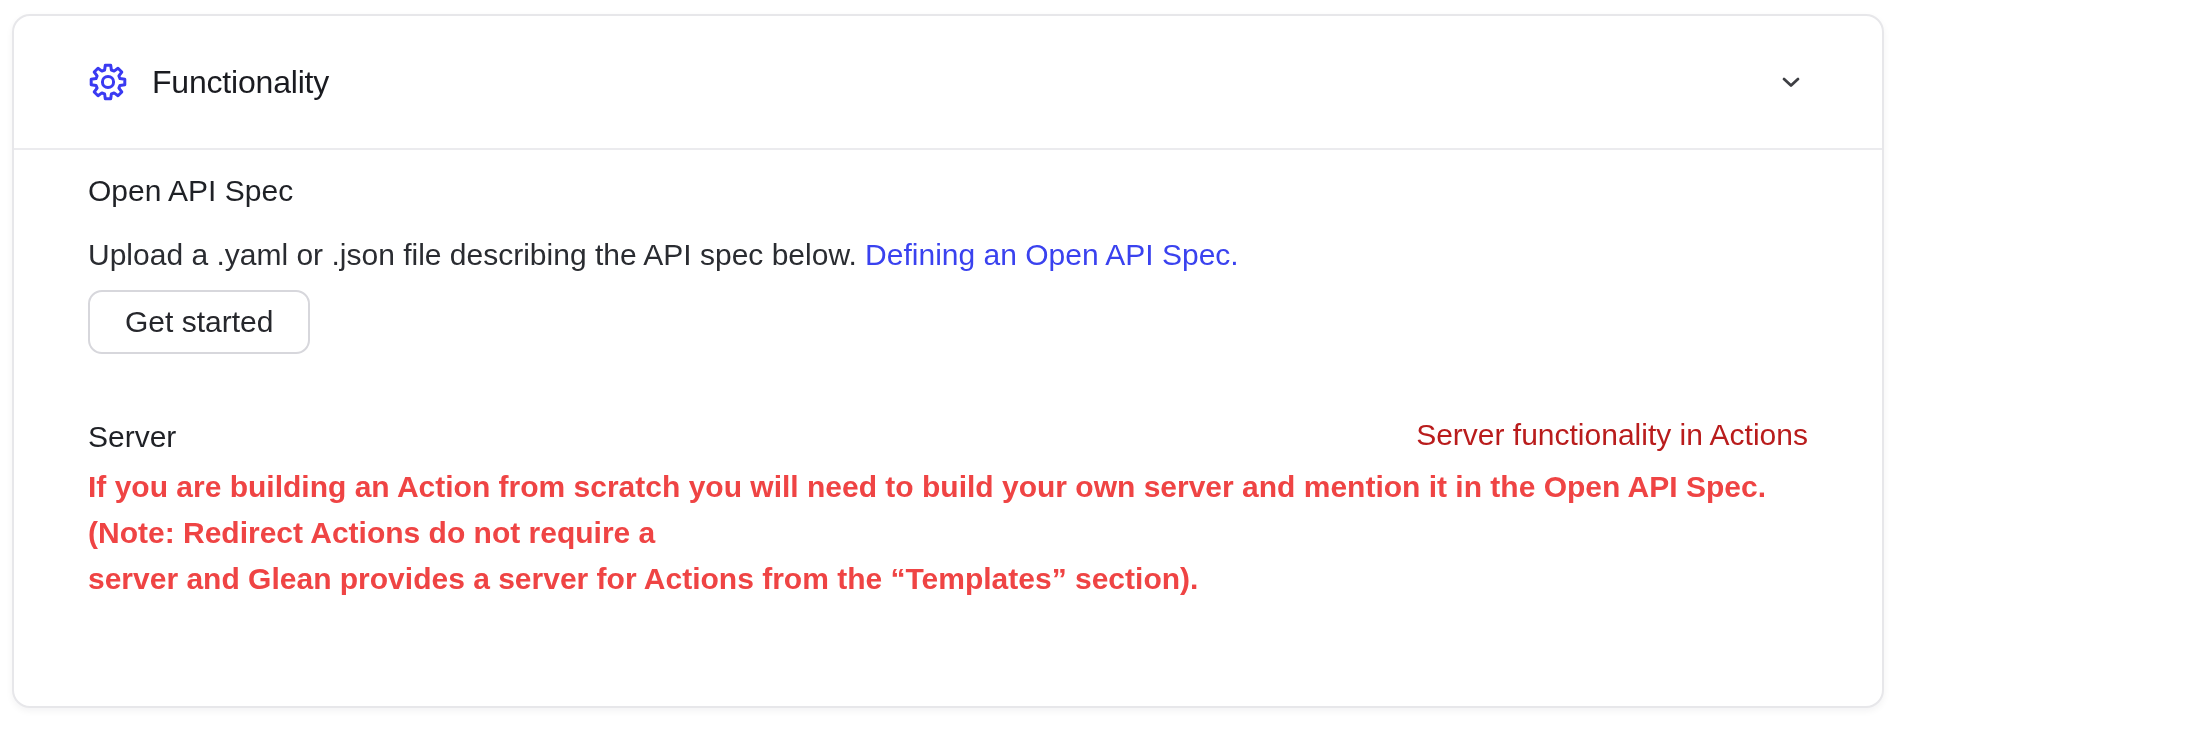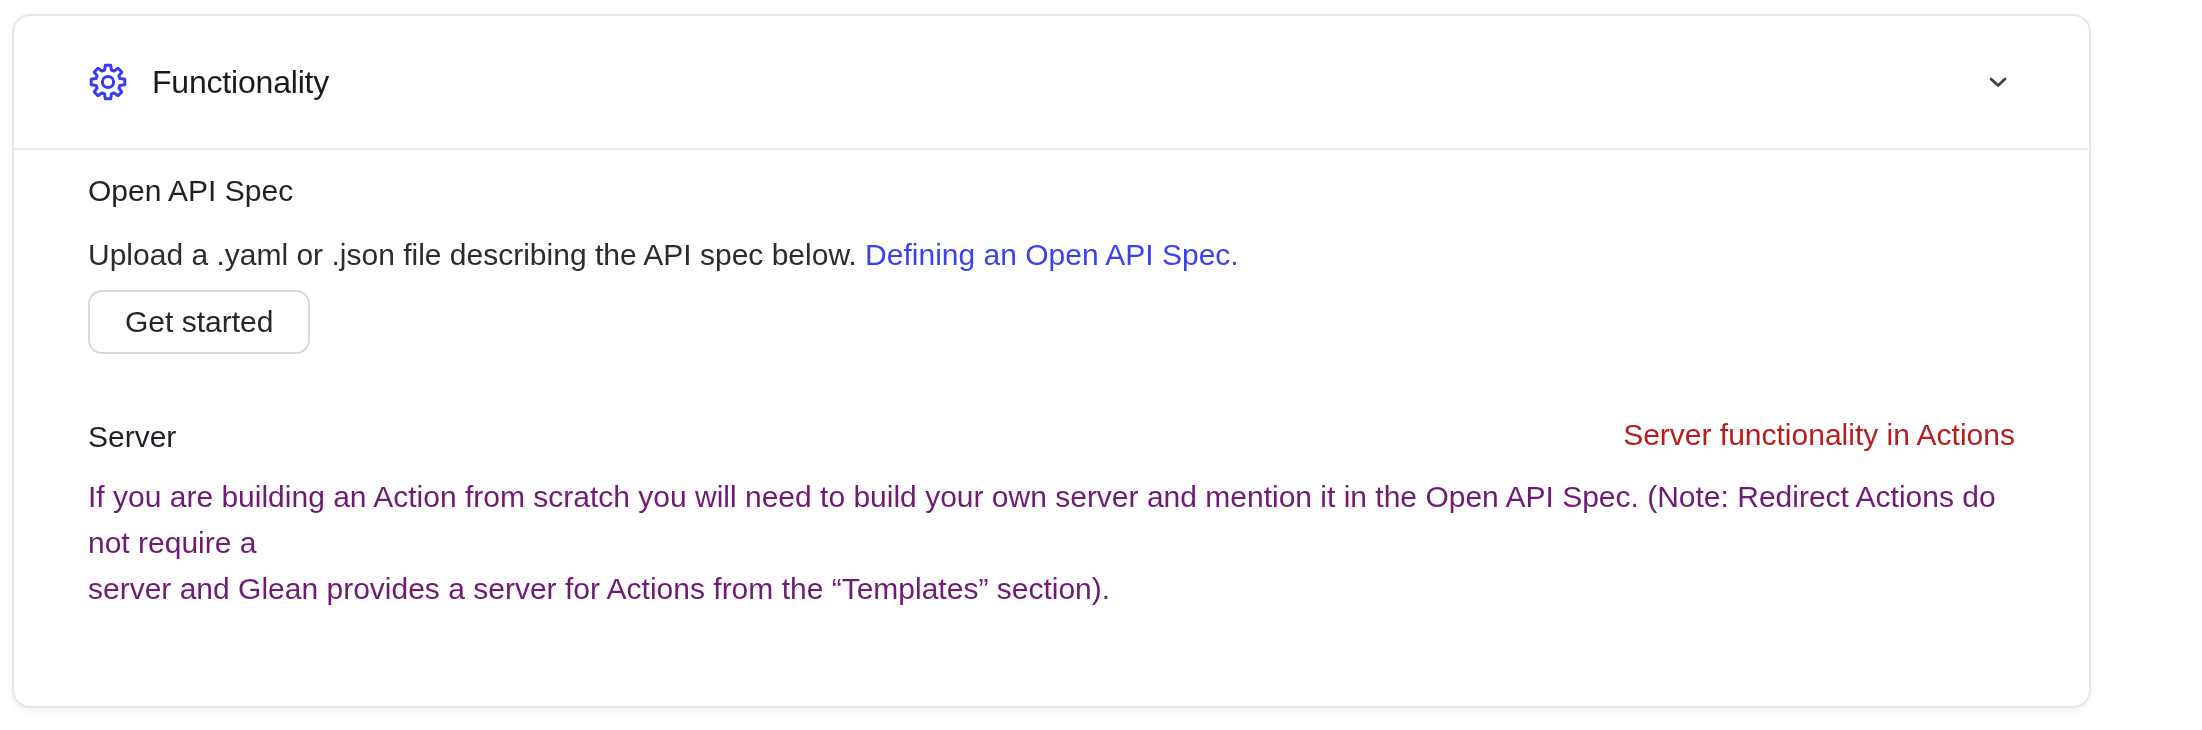--- a/index.html
+++ b/index.html
@@ -7,21 +7,21 @@
     width: 2202px;
     height: 730px;
     background: #ffffff;
     font-family: "Liberation Sans", "DejaVu Sans", sans-serif;
     position: relative;
   }
   .card {
     position: absolute;
     left: 12px;
     top: 14px;
-    width: 2079px;
+    width: 1872px;
     height: 694px;
     background: #ffffff;
     border: 2px solid #e7e7ea;
     border-radius: 18px;
     box-shadow: 0 3px 7px rgba(20, 20, 30, 0.05);
     overflow: hidden;
   }
   .card-header {
     height: 134px;
     display: flex;
@@ -98,24 +98,24 @@
     align-items: flex-start;
   }
   .server-link {
     font-size: 30px;
     font-weight: 500;
     color: #b91c1c;
     text-decoration: none;
     cursor: pointer;
   }
   .server-description {
-    margin-top: 18px;
+    margin-top: 8px;
     font-size: 30px;
-    font-weight: 400;
-    color: #701a75;
+    font-weight: 700;
+    color: #ef4444;
     line-height: 46px;
   }
 </style>
 </head>
 <body>
 
 <div class="card">
 
   <div class="card-header">
     <svg class="gear-icon" viewBox="0 0 40 40" fill="none" xmlns="http://www.w3.org/2000/svg">

